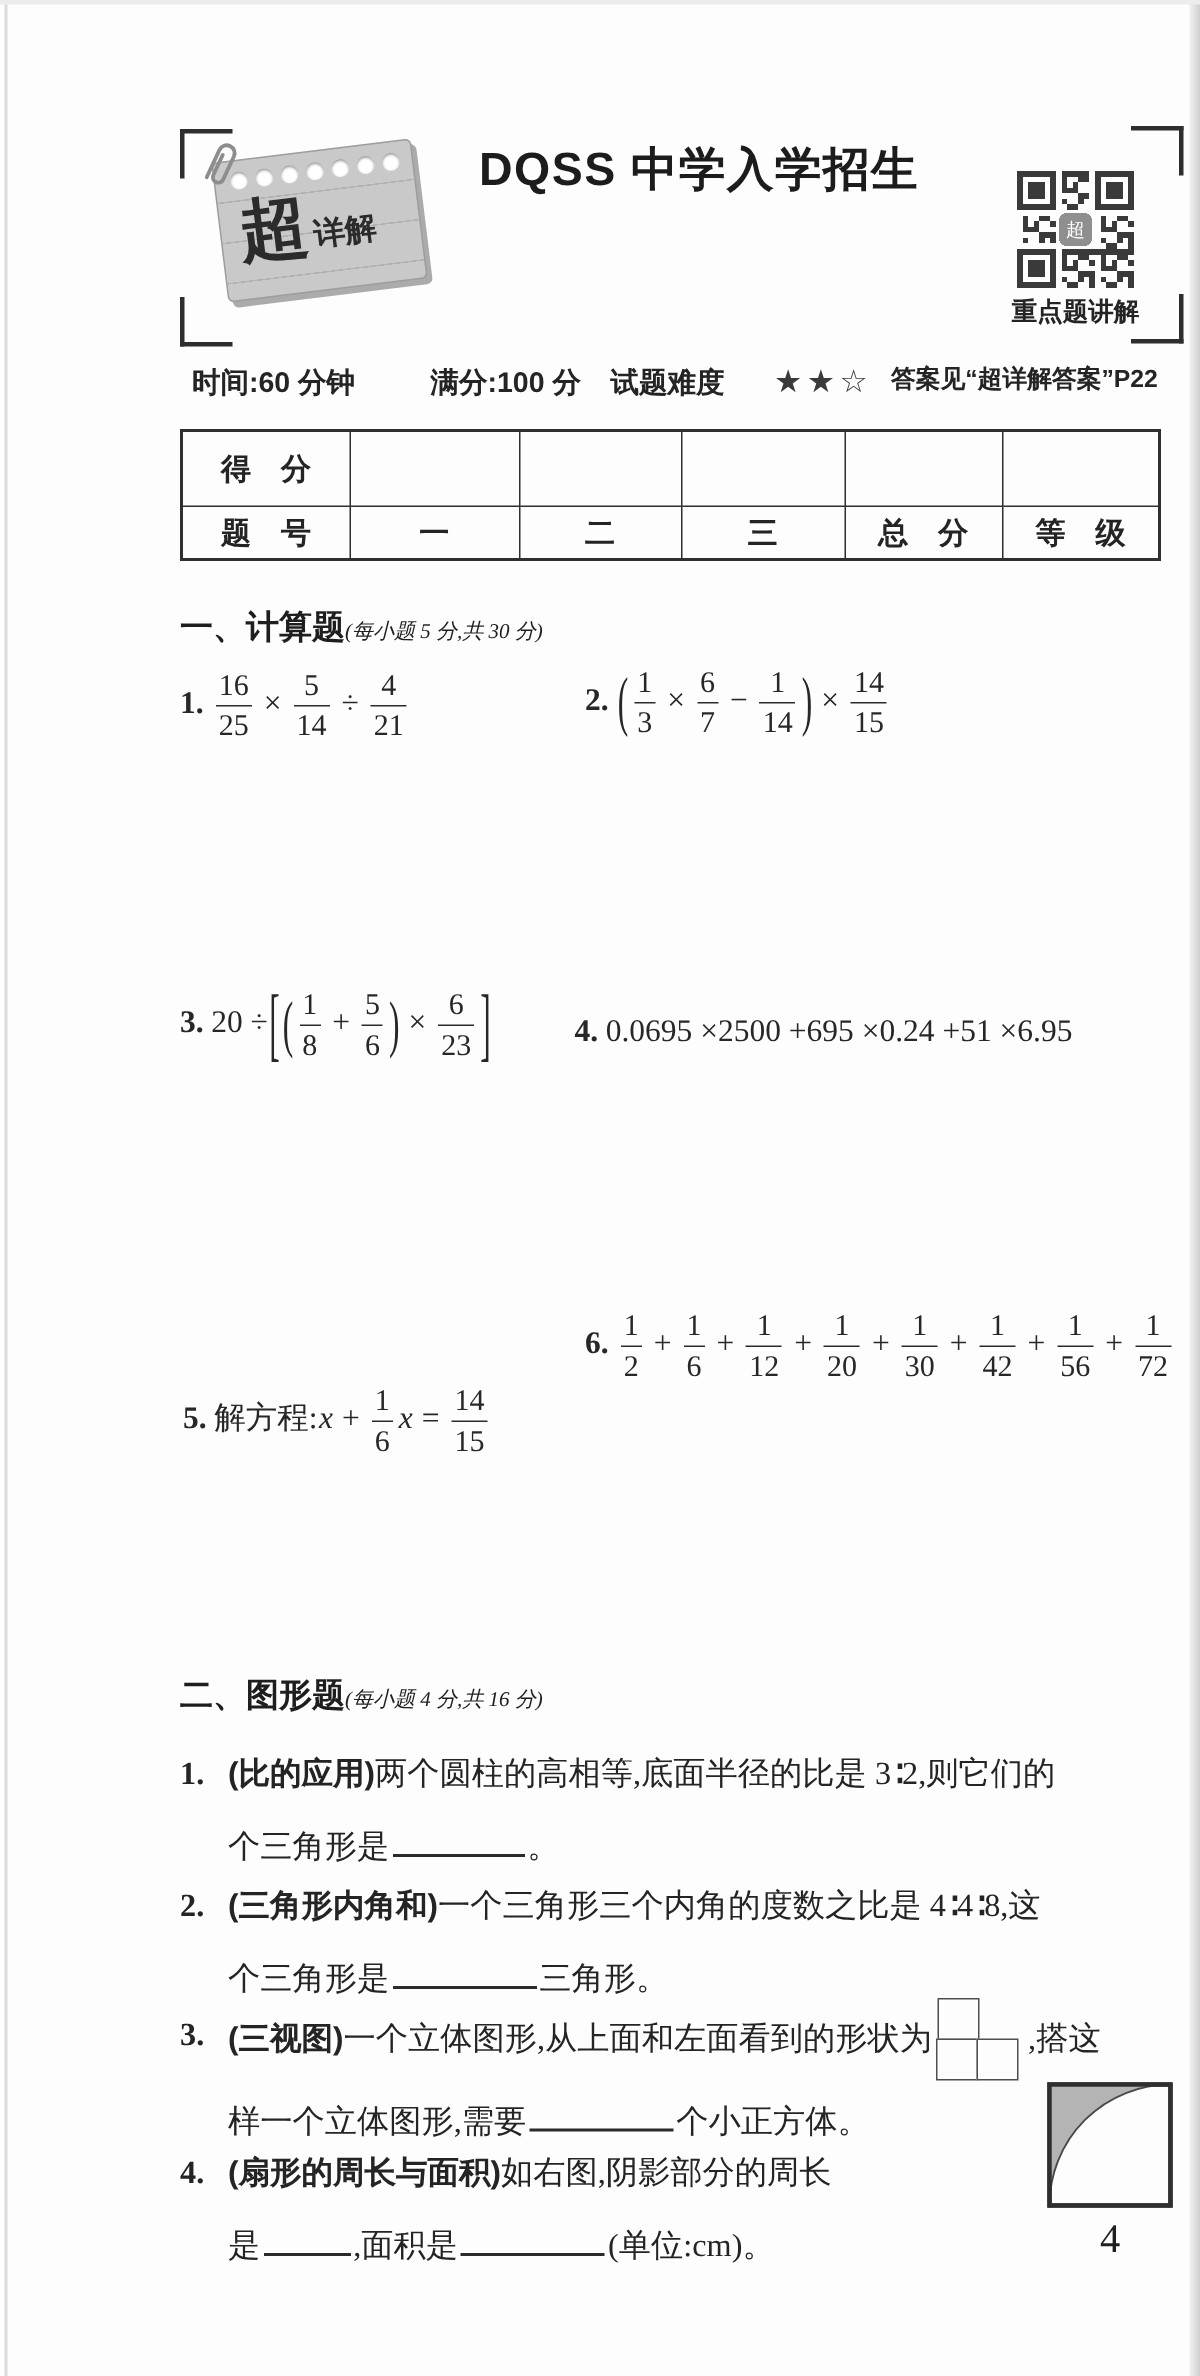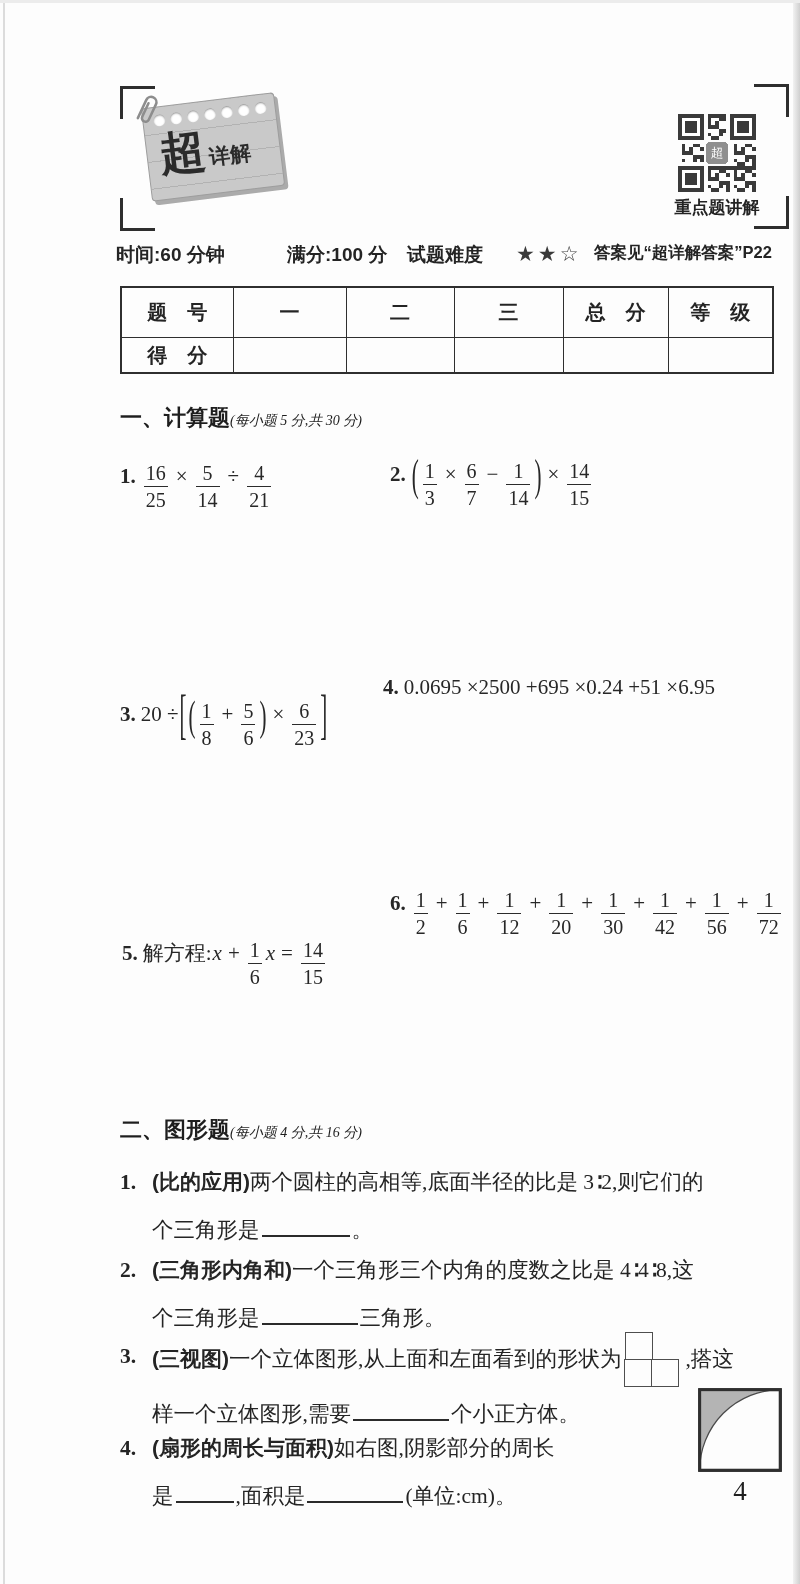--- a/index.html
+++ b/index.html
@@ -39,21 +39,21 @@
 
   
   .qr{position:absolute;left:678px;top:114px;width:78px;height:78px;}
   .qr-caption{position:absolute;left:662px;top:196px;width:110px;text-align:center;
     font-family:"Liberation Sans","DejaVu Sans",sans-serif;font-weight:bold;font-size:17px;color:#242424;}
 
   
   .meta{position:absolute;top:242px;left:0;width:800px;height:28px;
     font-family:"Liberation Sans","DejaVu Sans",sans-serif;font-weight:bold;font-size:19px;color:#242424;}
   .meta span{position:absolute;white-space:nowrap;}
-  .m-time{left:116px;}
+  .m-time{left:128px;}
   .m-score{left:287px;}
   .m-diff{left:407px;}
   .m-stars{left:516px;font-size:21px;letter-spacing:3px;color:#3a3a3a;font-weight:normal;}
   .m-ans{left:594px;font-size:16.5px;}
 
   
   table.score{position:absolute;left:120px;top:286px;width:652px;border-collapse:collapse;
     font-family:"Liberation Sans","DejaVu Sans",sans-serif;font-size:20px;color:#242424;
     border:2.5px solid #2f2f2f;table-layout:fixed;}
   table.score td{border:1.5px solid #2f2f2f;text-align:center;font-weight:600;}
@@ -62,21 +62,21 @@
 
   
   .sec-title{position:absolute;left:120px;white-space:nowrap;
     font-family:"Liberation Sans","DejaVu Sans",sans-serif;font-weight:bold;font-size:22px;color:#1e1e1e;}
   .sec-title .paren{font-family:"Liberation Serif","DejaVu Serif",serif;font-weight:normal;font-size:14px;font-style:italic;}
 
   
   .prob1{position:absolute;white-space:nowrap;font-size:21px;}
   .pnum{font-weight:bold;margin-right:5px;}
   .frac{display:inline-block;vertical-align:middle;text-align:center;margin:0 3px;font-size:20px;line-height:1;}
-  .frac .fn{display:block;padding:0 2px 3px;margin-top:16px;}
+  .frac .fn{display:block;padding:0 2px 3px;}
   .frac .fd{display:block;border-top:1.6px solid #2b2b2b;padding:3px 2px 0;}
   .op{margin:0 5px;}
   .big{display:inline-block;vertical-align:middle;font-weight:400;font-size:21px;margin:0 1px;}
   .ivar{font-style:italic;margin:0 1px;}
 
   
   .prob2{position:absolute;left:120px;width:668px;line-height:48px;font-size:21.5px;color:#242424;padding-left:32px;}
   .prob2 .pnum{position:absolute;left:0;top:0;}
   .ptag{font-weight:bold;font-family:"Liberation Sans","DejaVu Sans",sans-serif;font-size:21px;}
   .blank{display:inline-block;border-bottom:2px solid #2b2b2b;height:1em;vertical-align:baseline;margin:0 2px;}
@@ -113,20 +113,21 @@
         <span></span>
         <span></span>
     </div>
     <div class="badge-text">
       <span class="badge-big">超</span>
       <span class="badge-small">详解</span>
     </div>
   </div>
 
   <div class="title">
+    <div>DQSS 中学入学招生</div>
   </div>
 
   <div class="qr"><svg width="78" height="78" viewBox="0 0 84 84" shape-rendering="crispEdges">
         <rect x="32" y="0" width="4" height="4" fill="#3a3a3a"></rect>
         <rect x="36" y="0" width="4" height="4" fill="#3a3a3a"></rect>
         <rect x="40" y="0" width="4" height="4" fill="#3a3a3a"></rect>
         <rect x="44" y="0" width="4" height="4" fill="#3a3a3a"></rect>
         <rect x="48" y="0" width="4" height="4" fill="#3a3a3a"></rect>
         <rect x="32" y="4" width="4" height="4" fill="#3a3a3a"></rect>
         <rect x="44" y="4" width="4" height="4" fill="#3a3a3a"></rect>
@@ -251,49 +252,49 @@
   <colgroup>
       <col style="width:112px">
       <col style="width:113px">
       <col style="width:108px">
       <col style="width:109px">
       <col style="width:105px">
       <col style="width:105px">
     </colgroup>
   <tbody>
       <tr>
+    <td>得　分</td>
+    <td></td>
+    <td></td>
+    <td></td>
+    <td></td>
+    <td></td>
+  </tr>
+  <tr>
     <td>题　号</td>
     <td>一</td>
     <td>二</td>
     <td>三</td>
     <td>总　分</td>
     <td>等　级</td>
   </tr>
-  <tr>
-    <td>得　分</td>
-    <td></td>
-    <td></td>
-    <td></td>
-    <td></td>
-    <td></td>
-  </tr>
 </tbody>
   </table>
 
 <div class="sec-title" style="top:403px">
   <span>一、计算题</span><span class="paren">(每小题 5 分,共 30 分)</span>
 </div>
 
 <div class="prob1" style="left:120px;top:447px">
   <span class="pnum">1.</span><span><span class="frac"><span class="fn">16</span><span class="fd">25</span></span><span class="op">×</span><span class="frac"><span class="fn">5</span><span class="fd">14</span></span><span class="op">÷</span><span class="frac"><span class="fn">4</span><span class="fd">21</span></span></span>
 </div>
 <div class="prob1" style="left:390px;top:445px">
   <span class="pnum">2.</span><span><span class="big" style="transform: scaleY(2.1);">(</span><span class="frac"><span class="fn">1</span><span class="fd">3</span></span><span class="op">×</span><span class="frac"><span class="fn">6</span><span class="fd">7</span></span><span class="op">−</span><span class="frac"><span class="fn">1</span><span class="fd">14</span></span><span class="big" style="transform: scaleY(2.1);">)</span><span class="op">×</span><span class="frac"><span class="fn">14</span><span class="fd">15</span></span></span>
 </div>
-<div class="prob1" style="left:120px;top:685px">
+<div class="prob1" style="left:120px;top:660px">
   <span class="pnum">3.</span><span><span>20 ÷</span><span class="big" style="transform: scaleY(2.6);">[</span><span class="big" style="transform: scaleY(2);">(</span><span class="frac"><span class="fn">1</span><span class="fd">8</span></span><span class="op">+</span><span class="frac"><span class="fn">5</span><span class="fd">6</span></span><span class="big" style="transform: scaleY(2);">)</span><span class="op">×</span><span class="frac"><span class="fn">6</span><span class="fd">23</span></span><span class="big" style="transform: scaleY(2.6);">]</span></span>
 </div>
 <div class="prob1" style="left:383px;top:675px">
   <span class="pnum">4.</span><span><span>0.0695 ×2500 +695 ×0.24 +51 ×6.95</span></span>
 </div>
 <div class="prob1" style="left:122px;top:924px">
   <span class="pnum">5.</span><span><span>解方程:</span><span class="ivar">x</span><span class="op">+</span><span class="frac"><span class="fn">1</span><span class="fd">6</span></span><span class="ivar">x</span><span class="op">=</span><span class="frac"><span class="fn">14</span><span class="fd">15</span></span></span>
 </div>
 <div class="prob1" style="left:390px;top:874px">
   <span class="pnum">6.</span><span><span class="frac"><span class="fn">1</span><span class="fd">2</span></span><span class="op">+</span><span class="frac"><span class="fn">1</span><span class="fd">6</span></span><span class="op">+</span><span class="frac"><span class="fn">1</span><span class="fd">12</span></span><span class="op">+</span><span class="frac"><span class="fn">1</span><span class="fd">20</span></span><span class="op">+</span><span class="frac"><span class="fn">1</span><span class="fd">30</span></span><span class="op">+</span><span class="frac"><span class="fn">1</span><span class="fd">42</span></span><span class="op">+</span><span class="frac"><span class="fn">1</span><span class="fd">56</span></span><span class="op">+</span><span class="frac"><span class="fn">1</span><span class="fd">72</span></span></span>

